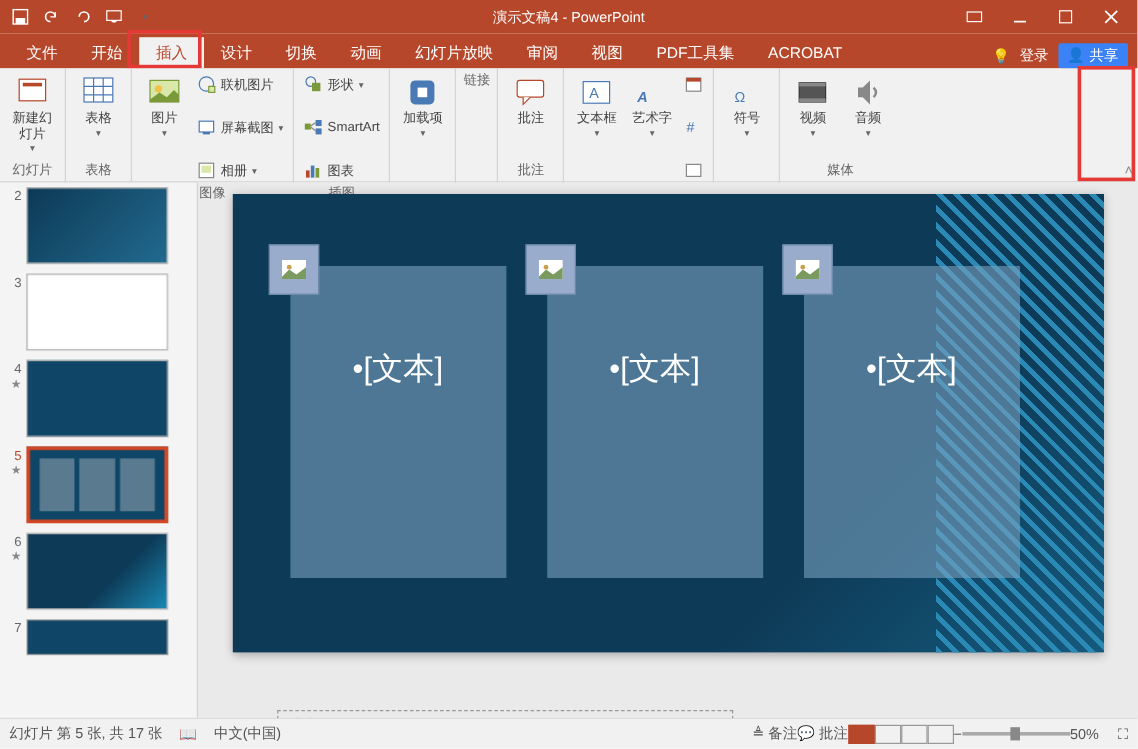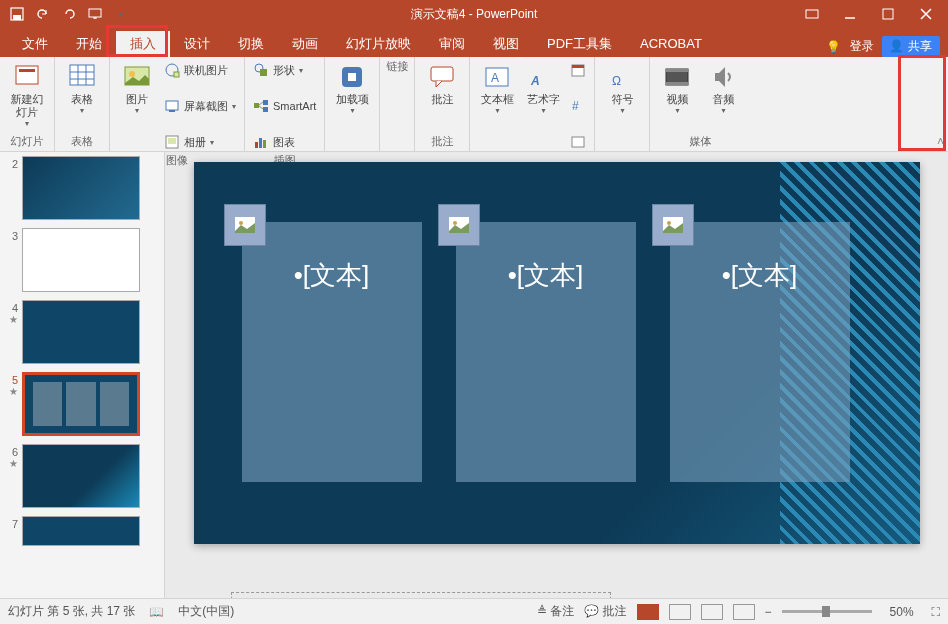--- a/index.html
+++ b/index.html
@@ -36,24 +36,24 @@
 .thumb-num{width:16px;text-align:right;font-size:11px;color:#666;padding-top:2px}
 .thumb{width:118px;border:1px solid #aaa;background:#0f4566;height:64px;position:relative;cursor:pointer}
 .thumb.sel{border:3px solid #d24726}
 .thumb.white{background:#fff}
 .star{font-size:10px;color:#888;width:16px;text-align:right}
 .canvas-wrap{flex:1;background:#eaeaea;display:flex;flex-direction:column;align-items:center;overflow:auto;padding:10px}
 .canvas{width:726px;height:404px;background:linear-gradient(135deg,#0d3a56 0%,#0d3a56 70%,#155a7e 100%);position:relative;box-shadow:0 2px 8px rgba(0,0,0,.3)}
 .diag{position:absolute;right:0;top:0;width:140px;height:100%;background:repeating-linear-gradient(45deg,#2b8ab5 0 4px,transparent 4px 10px)}
 .card{position:absolute;top:60px;width:180px;height:260px;background:rgba(120,160,190,.6)}
 .card-icon{position:absolute;top:-18px;left:-18px;width:42px;height:42px;background:#9aaccc;border:1px solid #6a87a8;display:flex;align-items:center;justify-content:center}
-.card-txt{color:#fff;font-size:26px;text-align:center;margin-top:36px}
+.card-txt{color:#fff;font-size:26px;text-align:center;margin-top:68px}
 .sect-title{position:absolute;bottom:-40px;left:28px;width:380px;height:36px;border:1px dashed #999;color:#d0d5d9;font-size:28px;padding:0 8px}
 .statusbar{height:26px;background:#f1f1f1;border-top:1px solid #d4d4d4;display:flex;align-items:center;color:#555;font-size:11px;padding:0 8px;gap:14px}
-.sb-right{margin-left:auto;display:flex;align-items:center;gap:10px}
+.sb-right{margin-left:auto;display:flex;align-items:center;}
 .view-btn{width:22px;height:16px;border:1px solid #999;cursor:pointer}
 .view-btn.active{background:#b7472a;border-color:#b7472a}
 .zoom-slider{width:90px;height:3px;background:#aaa;position:relative}
 .zoom-thumb{position:absolute;top:-4px;left:40px;width:8px;height:11px;background:#888}
 svg{display:block}
 </style>
 </head>
 <body>
 
 <div class="titlebar">
@@ -470,16 +470,16 @@
     <span>≜ <span>备注</span></span>
     <span>💬 <span>批注</span></span>
     <div class="view-btn active"></div>
     <div class="view-btn"></div>
     <div class="view-btn"></div>
     <div class="view-btn"></div>
     <span>−</span>
     <div class="zoom-slider">
         <div class="zoom-thumb"></div>
       </div>
-    <span style="width:40px;text-align:center">50%</span>
+    <span style="width:40px;text-align:left">50%</span>
     <span>⛶</span>
   </div>
 </div>
 
 </body></html>

